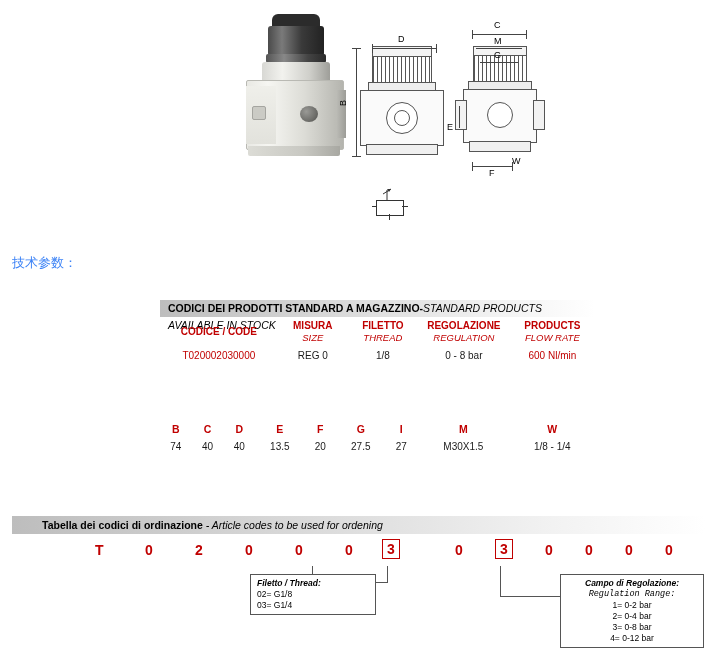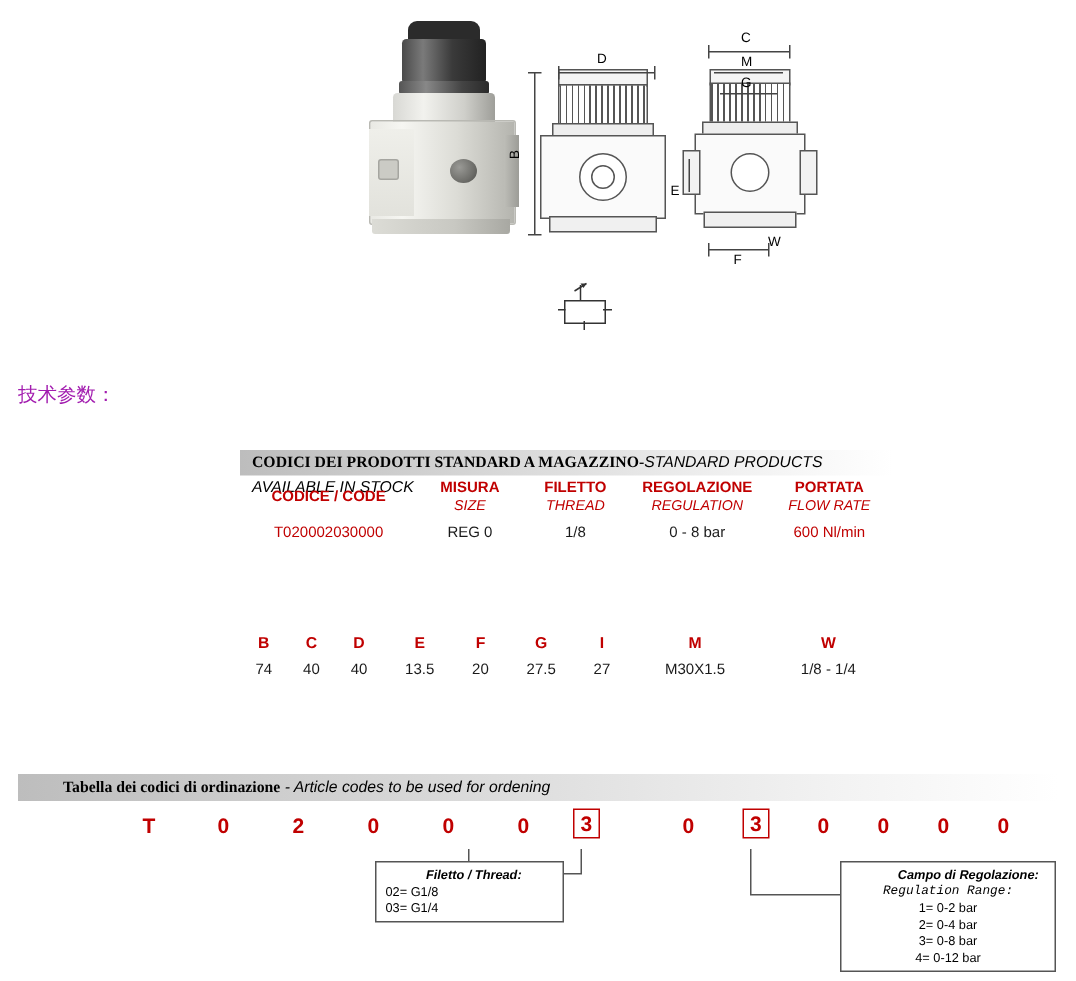--- a/index.html
+++ b/index.html
@@ -322,31 +322,31 @@
     position: absolute;
     background: #333;
   }
 
   
   .cn-label {
     position: absolute;
     left: 12px;
     top: 254px;
     font-size: 13px;
-    color: #a21caf;
+    color: #3b82f6;
     font-family: Liberation Sans, sans-serif;
   }
   .band {
     background: linear-gradient(to right, #bdbdbd 0%, #d8d8d8 40%, #f2f2f2 78%, #ffffff 100%);
     height: 17px;
     line-height: 17px;
     padding-left: 8px;
     font-size: 10.5px;
   }
-  .band b { font-weight: bold; font-family: Liberation Serif, serif; }
+  .band b { font-weight: bold; }
   .band i { font-style: italic; }
 
   table.grid {
     border-collapse: collapse;
     font-size: 10px;
   }
   table.grid td, table.grid th {
     text-align: center;
     padding: 3px 2px;
     font-weight: normal;
@@ -403,21 +403,21 @@
   }
 
   .callout {
     position: absolute;
     border: 1px solid #555;
     background: #fff;
     font-size: 8.5px;
     padding: 3px 6px;
     line-height: 11px;
   }
-  .callout .c-title { font-weight: bold; font-style: italic; margin-left: 27px; }
+  .callout .c-title { font-weight: bold; font-style: italic; }
   .callout .c-title2 { font-style: italic; font-family: Liberation Mono, monospace; }
   .leader {
     position: absolute;
     background: #555;
   }
   .leader.v { width: 1px; }
   .leader.h { height: 1px; }
 </style>
 </head>
 <body>
@@ -520,21 +520,21 @@
       </td>
       <td style="width:70px">
         <div class="hdr-red">FILETTO</div>
         <div class="hdr-red"><i>THREAD</i></div>
       </td>
       <td style="width:90px">
         <div class="hdr-red">REGOLAZIONE</div>
         <div class="hdr-red"><i>REGULATION</i></div>
       </td>
       <td style="width:85px">
-        <div class="hdr-red">PORTATA</div>
+        <div class="hdr-red">PRODUCTS</div>
         <div class="hdr-red"><i>FLOW RATE</i></div>
       </td>
     </tr>
     <tr>
       <td class="code-red">T020002030000</td>
       <td class="cell-dark">REG 0</td>
       <td class="cell-dark">1/8</td>
       <td class="cell-dark">0 - 8 bar</td>
       <td class="code-red">600 Nl/min</td>
     </tr>

